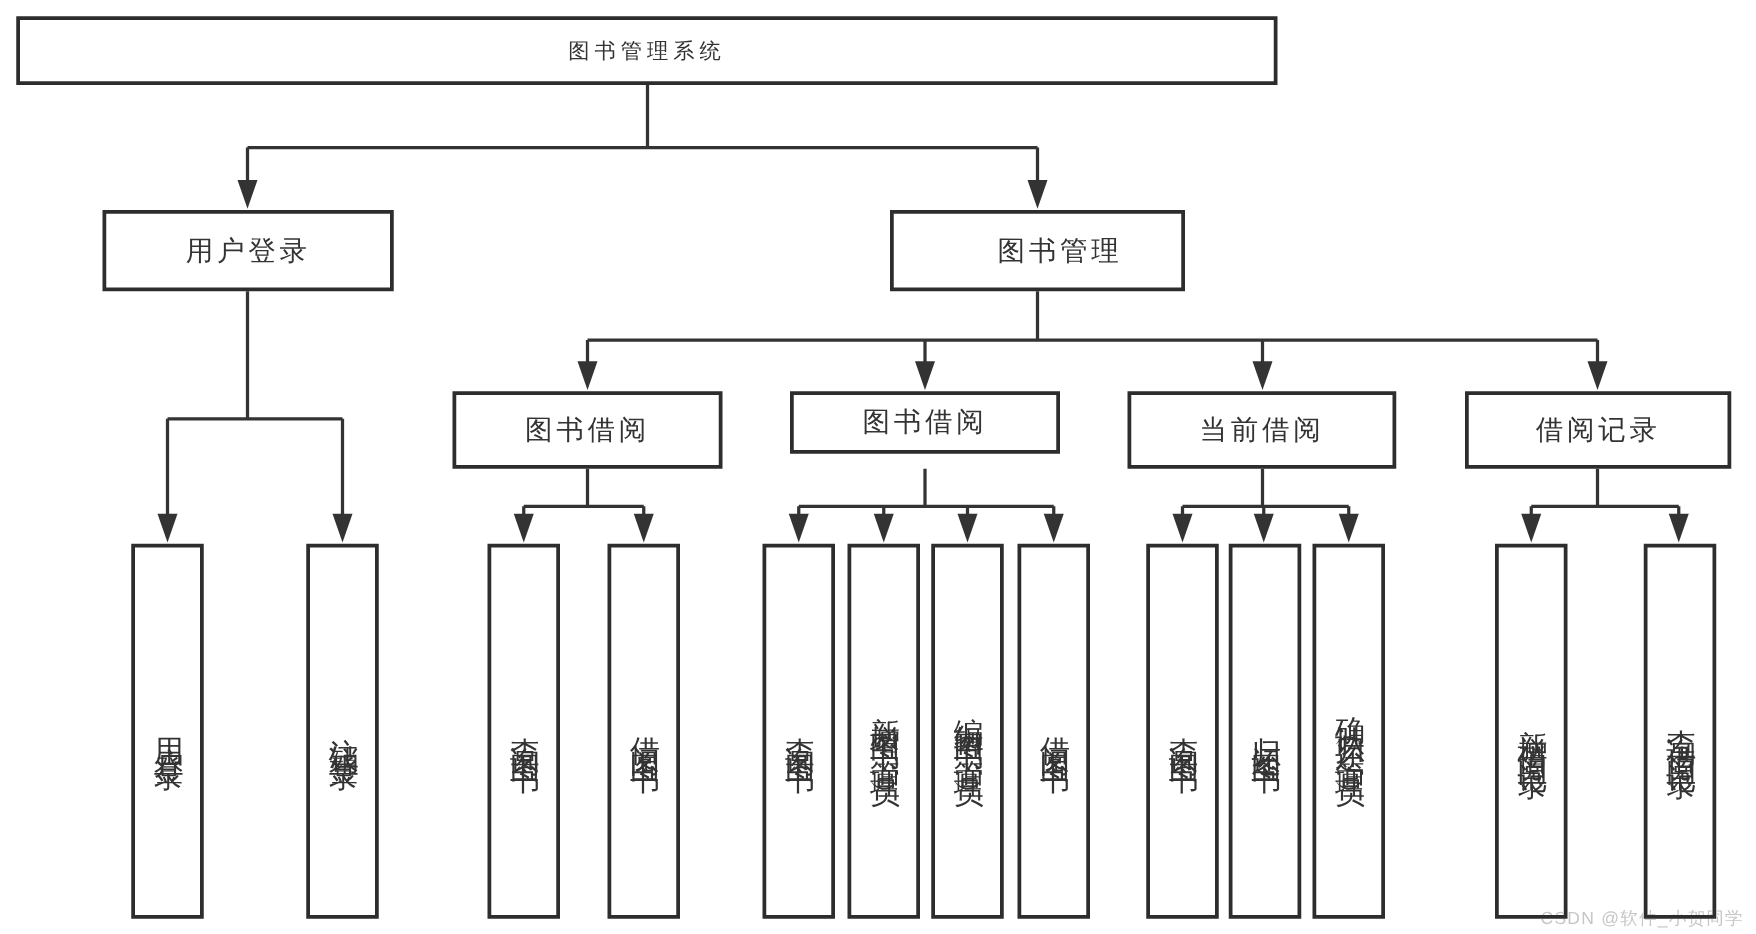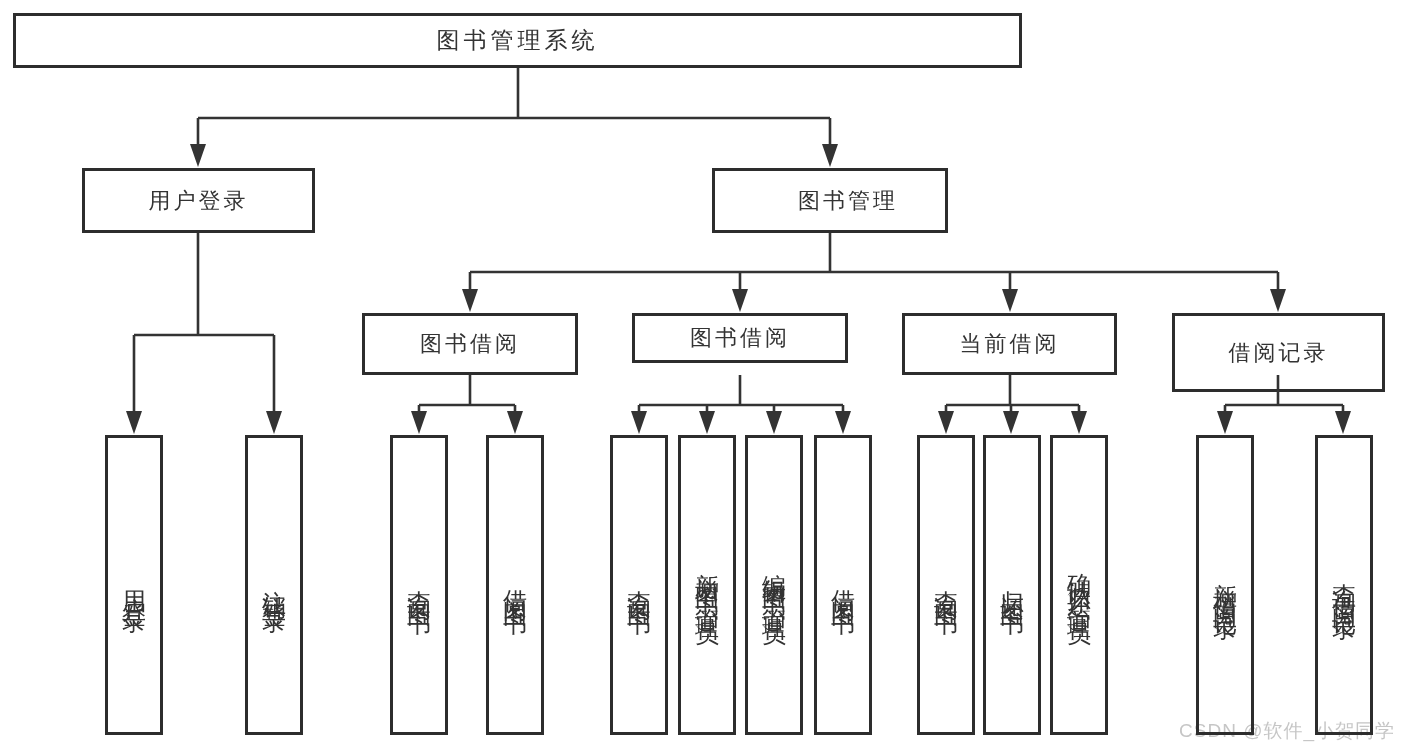--- a/index.html
+++ b/index.html
@@ -18,21 +18,21 @@
     position: absolute;
     border: 3px solid #2d2d2d;
     background: #ffffff;
     display: flex;
     align-items: center;
     justify-content: center;
     color: #333333;
   }
 
   .node-title {
-    font-size: 23px;
+    font-size: 17px;
     letter-spacing: 4px;
     color: #333333;
     white-space: nowrap;
   }
 
   .node-h .node-label {
     font-size: 22px;
     letter-spacing: 3px;
     color: #333333;
     white-space: nowrap;
@@ -61,21 +61,21 @@
   }
   svg.connectors polygon {
     fill: #333333;
     stroke: none;
   }
 
   .watermark {
     position: absolute;
     right: 10px;
     bottom: 3px;
-    font-size: 19px;
+    font-size: 14px;
     color: #c6c6c6;
     letter-spacing: 1px;
     white-space: nowrap;
     mix-blend-mode: darken;
   }
 </style>
 </head>
 <body>
 
 <div class="canvas">
@@ -97,21 +97,21 @@
   </div>
 
   <div class="node node-h" style="left:632px; top:313px; width:216px; height:50px;">
     <span class="node-label">图书借阅</span>
   </div>
 
   <div class="node node-h" style="left:902px; top:313px; width:215px; height:62px;">
     <span class="node-label">当前借阅</span>
   </div>
 
-  <div class="node node-h" style="left:1172px; top:313px; width:213px; height:79px;">
+  <div class="node node-h" style="left:1172px; top:313px; width:213px; height:62px;">
     <span class="node-label">借阅记录</span>
   </div>
 
   <div class="node node-v" style="left:105px; top:435px; width:58px; height:300px;">
     <span class="node-label">用户登录</span>
   </div>
 
   <div class="node node-v" style="left:245px; top:435px; width:58px; height:300px;">
     <span class="node-label">注销登录</span>
   </div>

